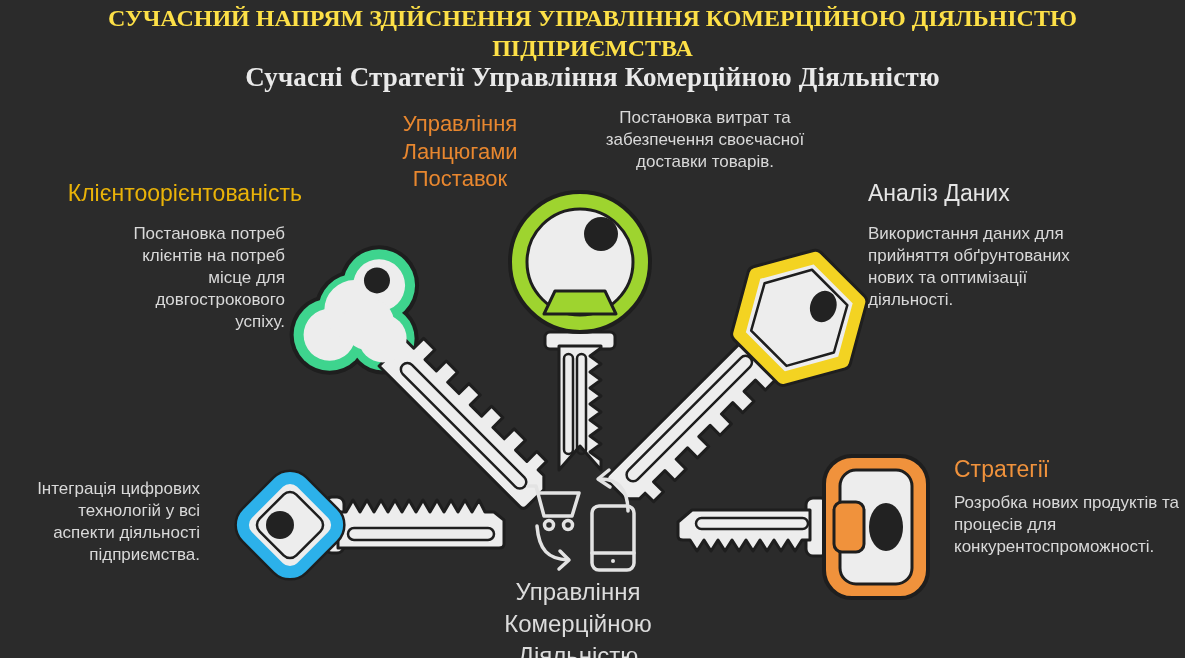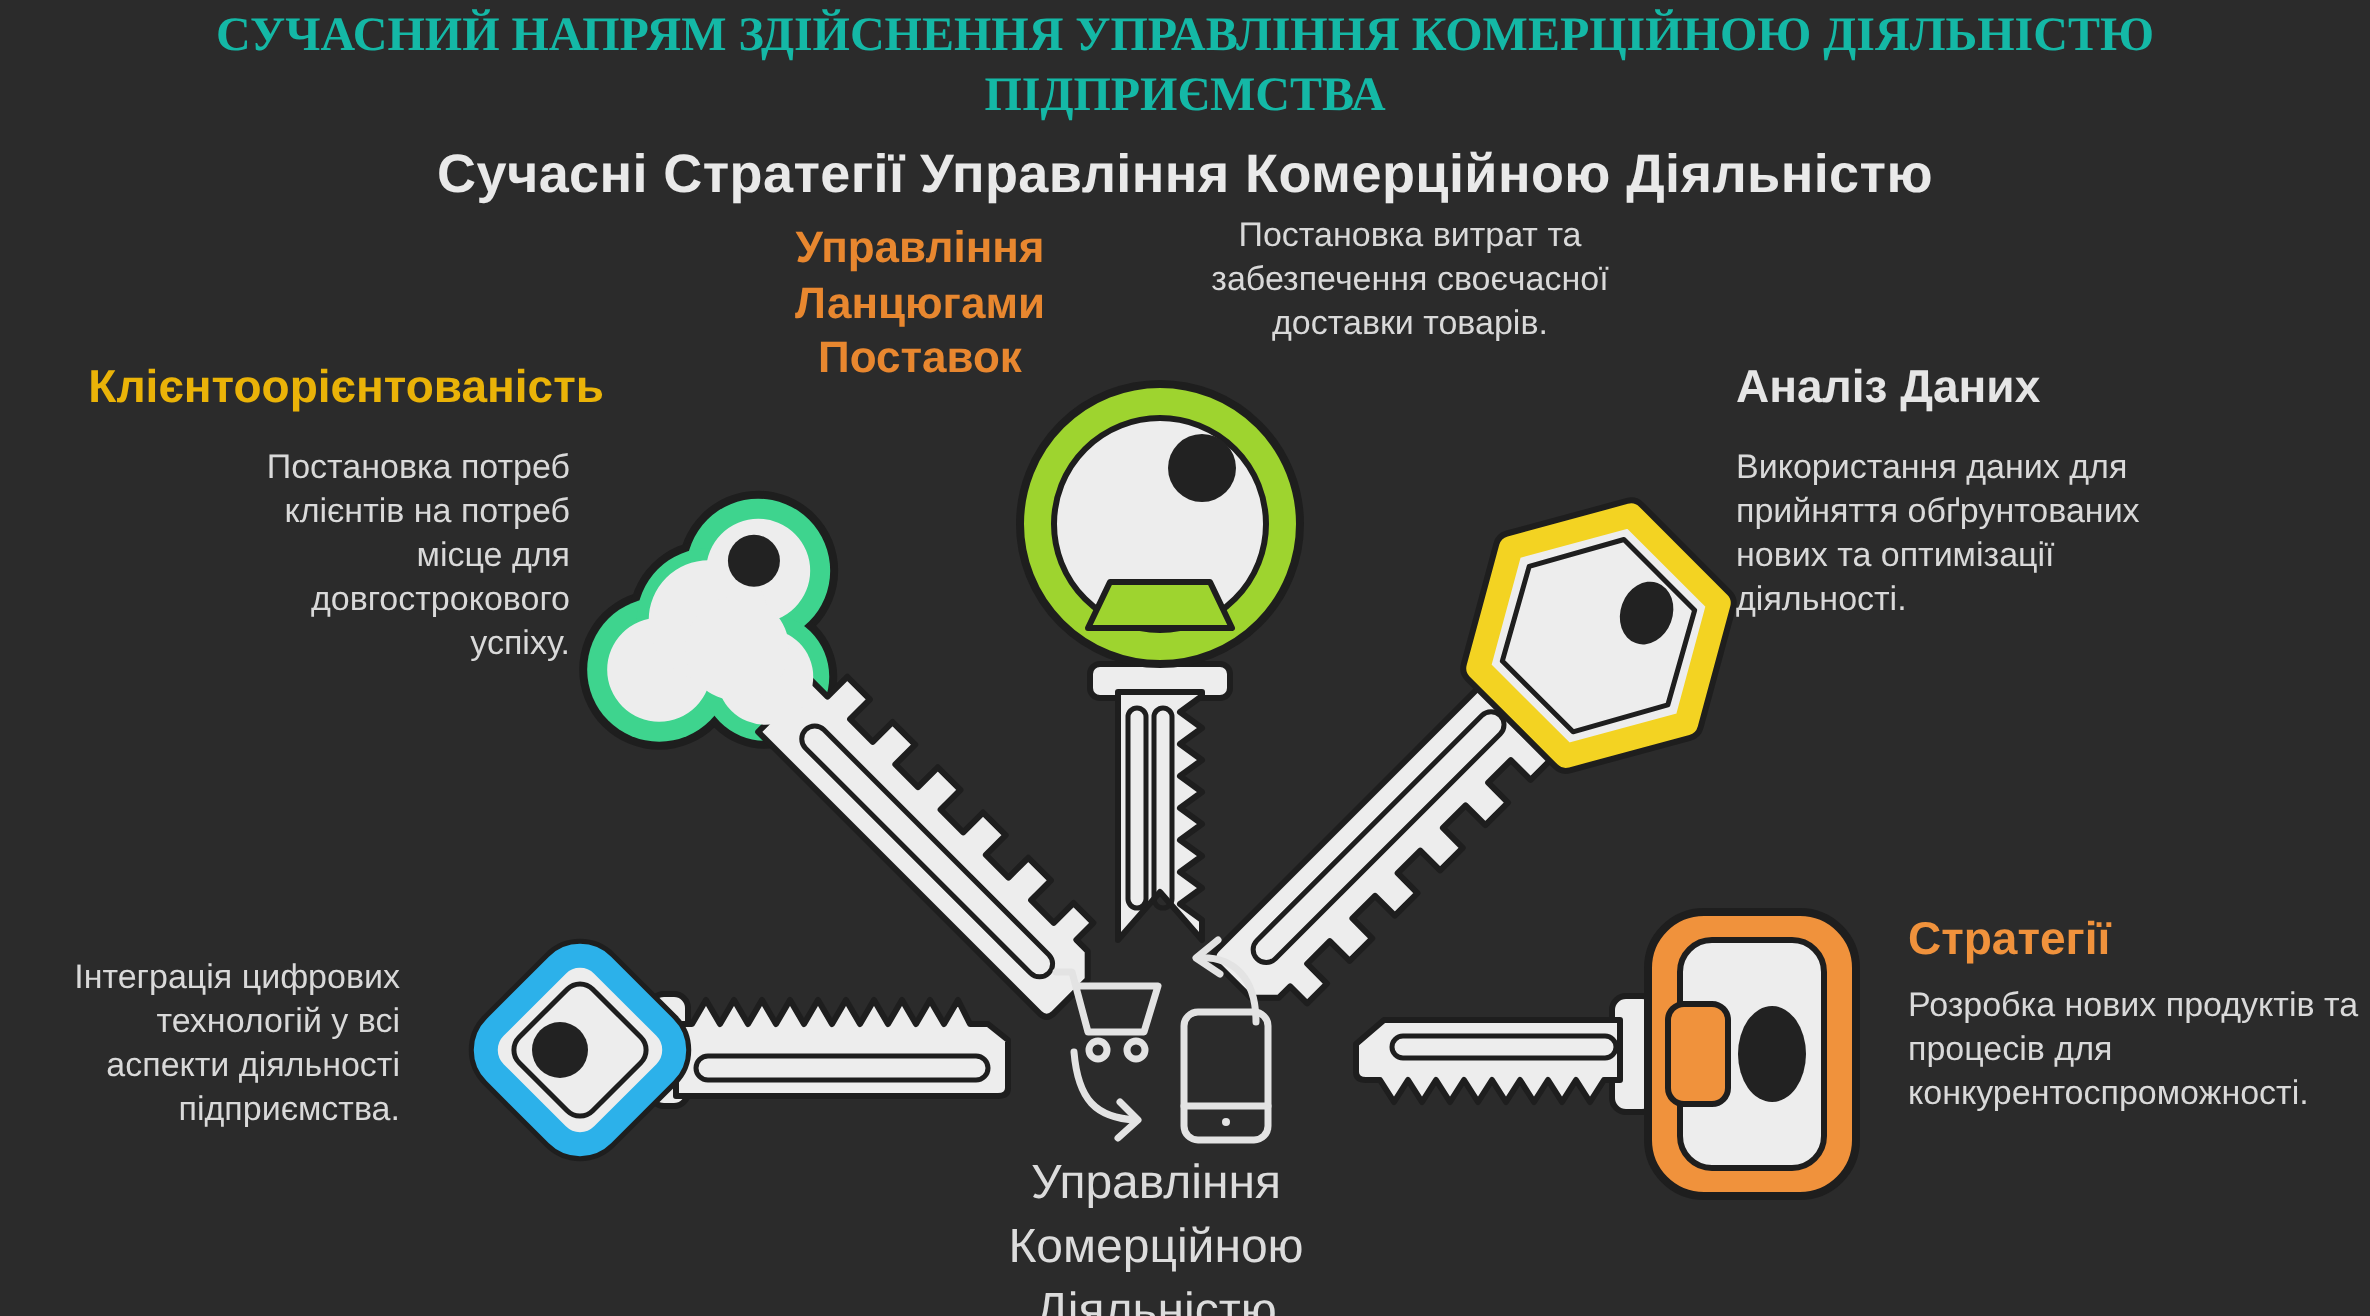--- a/index.html
+++ b/index.html
@@ -8,27 +8,27 @@
     background:#2b2b2b;overflow:hidden;
     font-family:"Liberation Sans",sans-serif;color:#d9d9d9;
   }
   .abs{position:absolute;}
   .top-title{
     top:4px;left:0;width:100%;text-align:center;
   }
   .top-title .inner{
     width:1105px;margin:0 auto;
     font-family:"Liberation Serif",serif;font-weight:bold;
-    font-size:24px;line-height:1.24;color:#14b8a6;
+    font-size:24px;line-height:1.24;color:#fde047;
   }
   .subtitle{
-    top:72px;left:0;width:100%;text-align:center;
-    font-size:27px;font-weight:bold;color:#e9e9e9;letter-spacing:.2px;
+    top:62px;left:0;width:100%;text-align:center;
+    font-size:27px;font-weight:bold;color:#e9e9e9;letter-spacing:.2px;font-family:Liberation Serif, serif;
   }
-  .s-label{font-weight:bold;font-size:23px;line-height:1.25;}
+  .s-label{font-weight:normal;font-size:23px;line-height:1.25;}
   .s-desc{font-size:17px;line-height:1.3;color:#d9d9d9;}
 
   .label-supply{left:355px;top:110px;width:210px;text-align:center;color:#e8872f;font-size:22px;}
   .desc-supply{left:585px;top:107px;width:240px;text-align:center;}
 
   .label-customer{left:22px;top:179px;width:280px;text-align:right;color:#eab308;}
   .desc-customer{left:105px;top:223px;width:180px;text-align:right;}
 
   .label-data{left:868px;top:179px;width:280px;text-align:left;color:#e5e5e5;}
   .desc-data{left:868px;top:223px;width:205px;text-align:left;}

